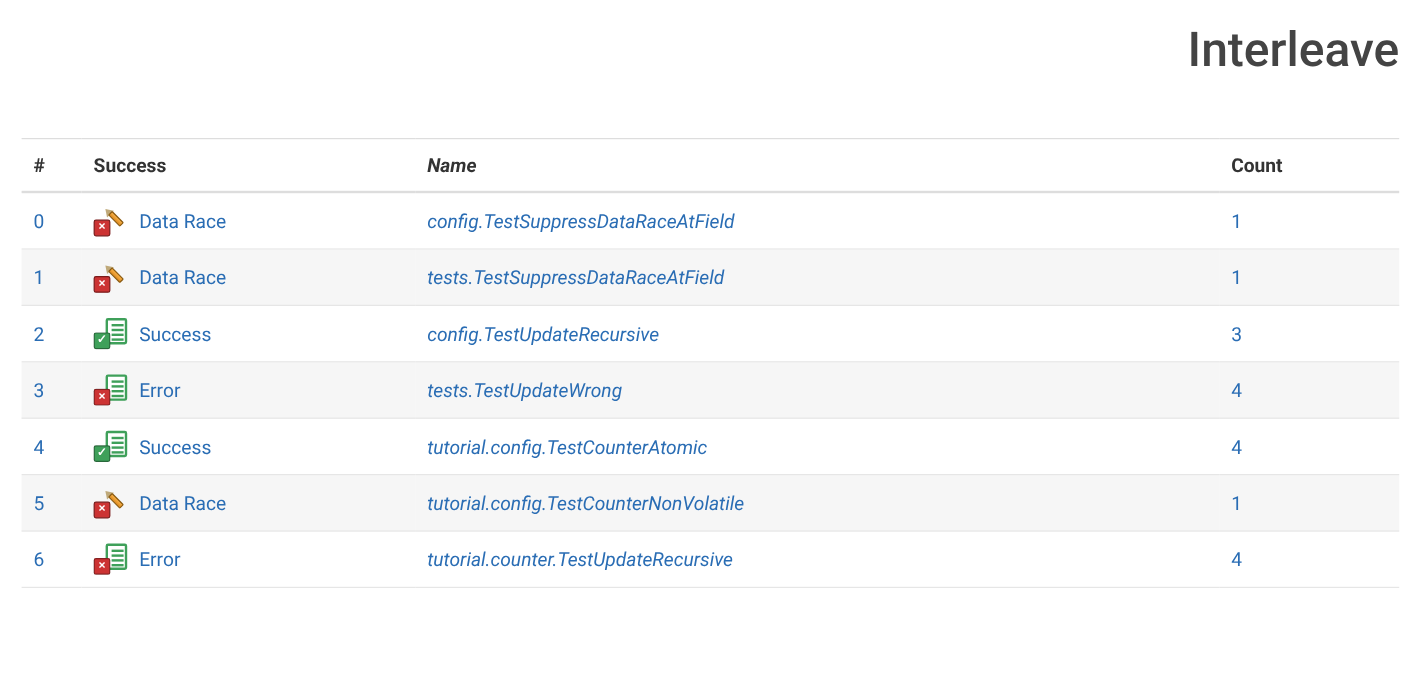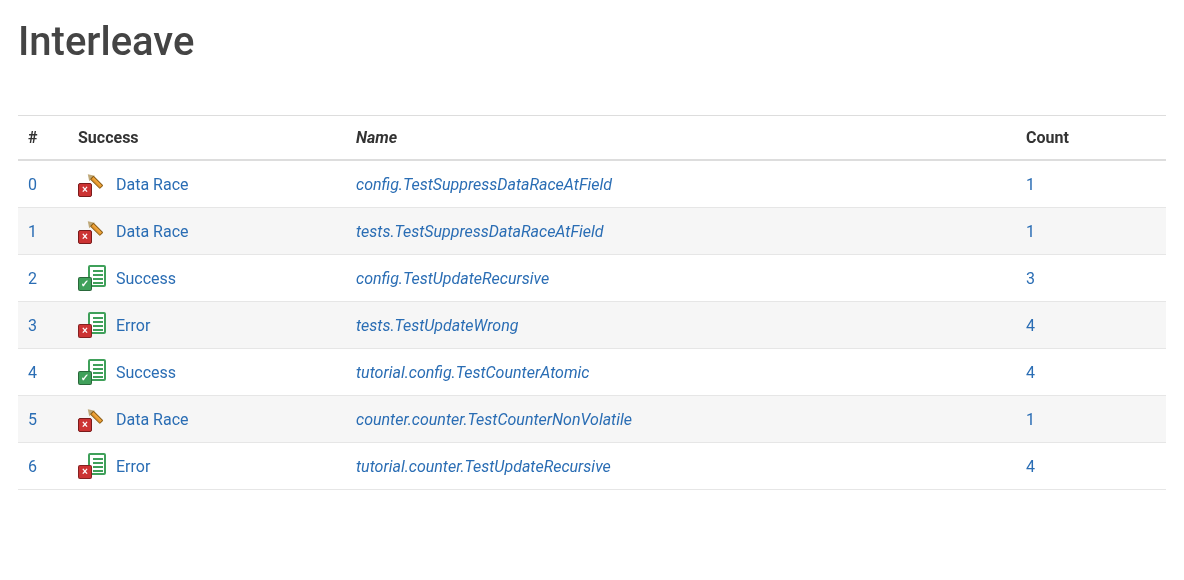--- a/index.html
+++ b/index.html
@@ -6,21 +6,21 @@
   body {
     font-family: -apple-system, BlinkMacSystemFont, "Segoe UI", Roboto, "Helvetica Neue", Arial, sans-serif;
     background: #fff;
     color: #333;
     width: 1184px;
   }
   .container {
     padding: 0 18px;
   }
   h1.title {
-    text-align: left;
+    text-align: right;
     font-size: 40px;
     font-weight: 500;
     color: #444;
     margin: 18px 0 50px 0;
   }
   table {
     width: 100%;
     border-collapse: collapse;
   }
   thead th {
@@ -232,21 +232,21 @@
               <span class="icon-wrap">
                 <span class="dr-pencil">
                   <span class="tip"></span>
                   <span class="shaft"></span>
                 </span>
                 <span class="dr-red">×</span>
               </span>
               <a href="#" class="link">Data Race</a>
             </div>
           </td>
-          <td class="col-name"><a href="#" class="link">counter.counter.TestCounterNonVolatile</a></td>
+          <td class="col-name"><a href="#" class="link">tutorial.config.TestCounterNonVolatile</a></td>
           <td class="col-count"><a href="#" class="link">1</a></td>
         </tr>
         <tr>
           <td class="col-index"><a href="#" class="link">6</a></td>
           <td class="col-result">
             <div class="result-cell">
               <span class="icon-wrap">
                 <span class="sheet-base err"></span>
                 <span class="badge-sq badge-red">×</span>
               </span>

